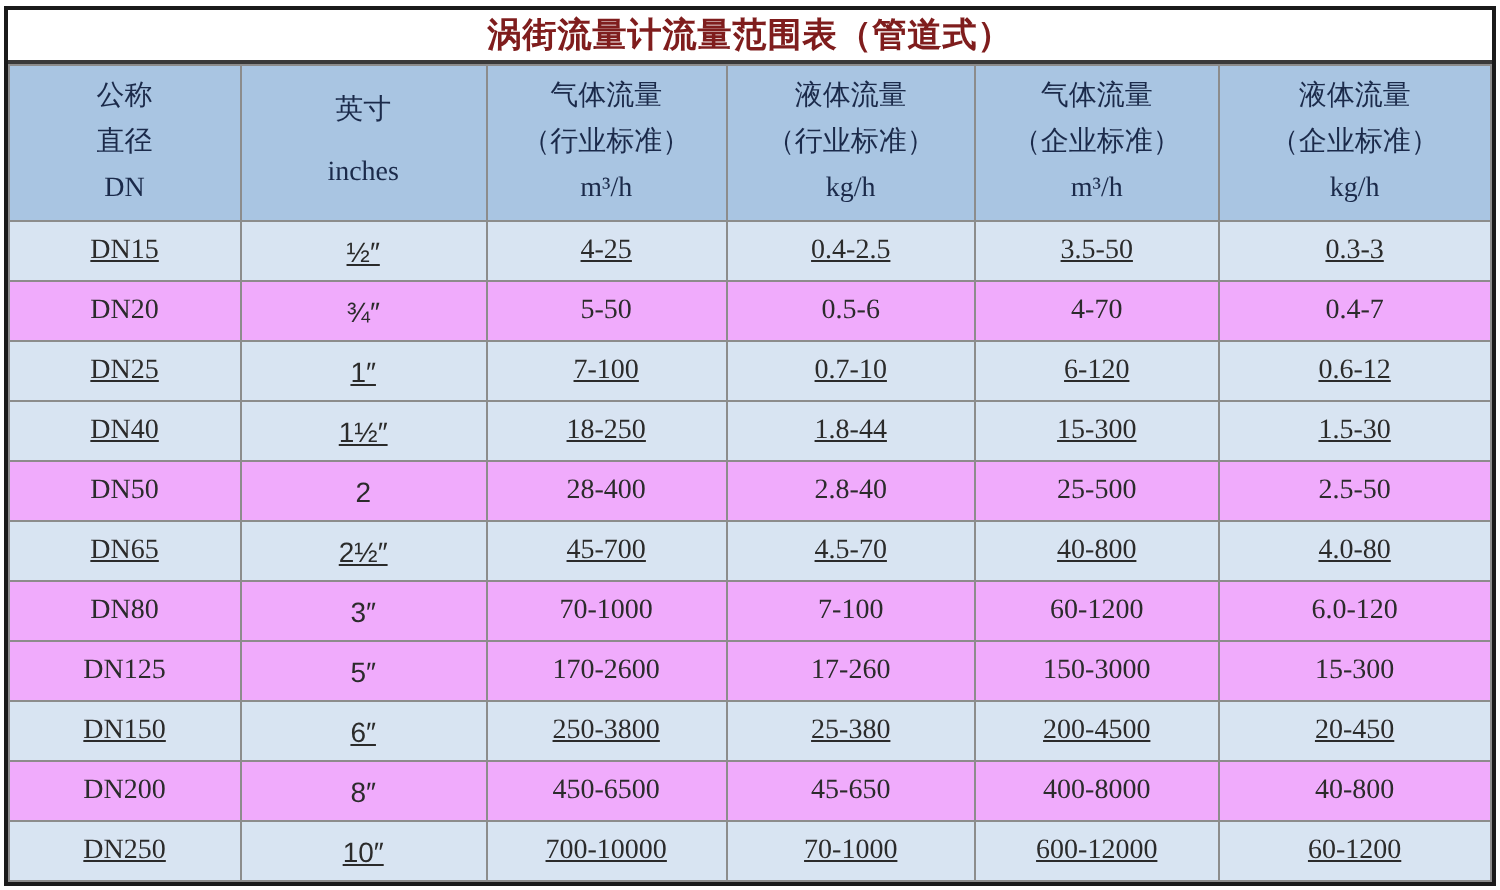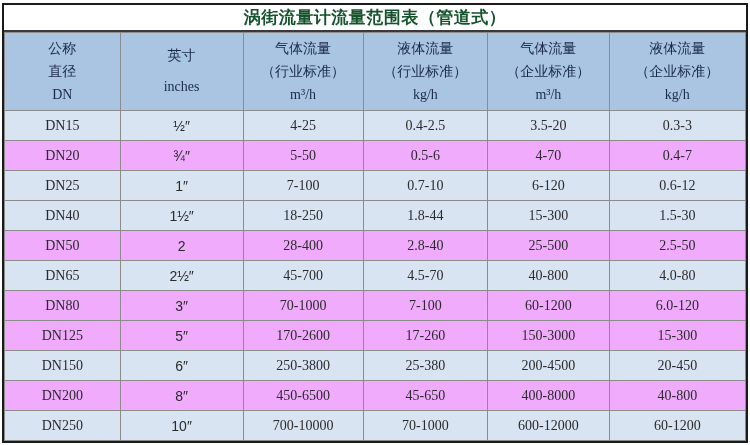--- a/index.html
+++ b/index.html
@@ -27,21 +27,21 @@
     flex-direction: column;
   }
   .title-bar {
     height: 25px;
     flex: 0 0 25px;
     display: flex;
     align-items: center;
     justify-content: center;
     font-size: 17px;
     font-weight: bold;
-    color: #14532d;
+    color: #7f1d1d;
     border-bottom: 2px solid #3a3a3a;
     background: #ffffff;
     letter-spacing: 0.5px;
   }
   table.flow-table {
     border-collapse: collapse;
     width: 100%;
     table-layout: fixed;
     flex: 1 1 auto;
   }
@@ -66,21 +66,21 @@
     justify-content: space-evenly;
     align-items: center;
     height: 77px;
     line-height: 1.1;
   }
   table.flow-table td {
     height: 22px;
     font-size: 14px;
     color: var(--body-text, #2b2b2b);
   }
-  tr.stripe td { background: var(--stripe-bg, #d8e4f2); }
+  tr.stripe td { background: var(--stripe-bg, #d8e4f2); text-decoration: underline; }
   tr.plain td  { background: #f0abfc; }
   td.inches-cell {
     font-family: "Liberation Sans", "DejaVu Sans", sans-serif;
     font-size: 15px;
     color: #222222;
   }
 </style>
 </head>
 <body>
 
@@ -140,21 +140,21 @@
               </div>
             </th>
           </tr>
       </thead>
       <tbody id="body-rows">
           <tr class="stripe">
             <td>DN15</td>
             <td class="inches-cell">½″</td>
             <td>4-25</td>
             <td>0.4-2.5</td>
-            <td>3.5-20</td>
+            <td>3.5-50</td>
             <td>0.3-3</td>
           </tr>
           <tr class="plain">
             <td>DN20</td>
             <td class="inches-cell">¾″</td>
             <td>5-50</td>
             <td>0.5-6</td>
             <td>4-70</td>
             <td>0.4-7</td>
           </tr>

